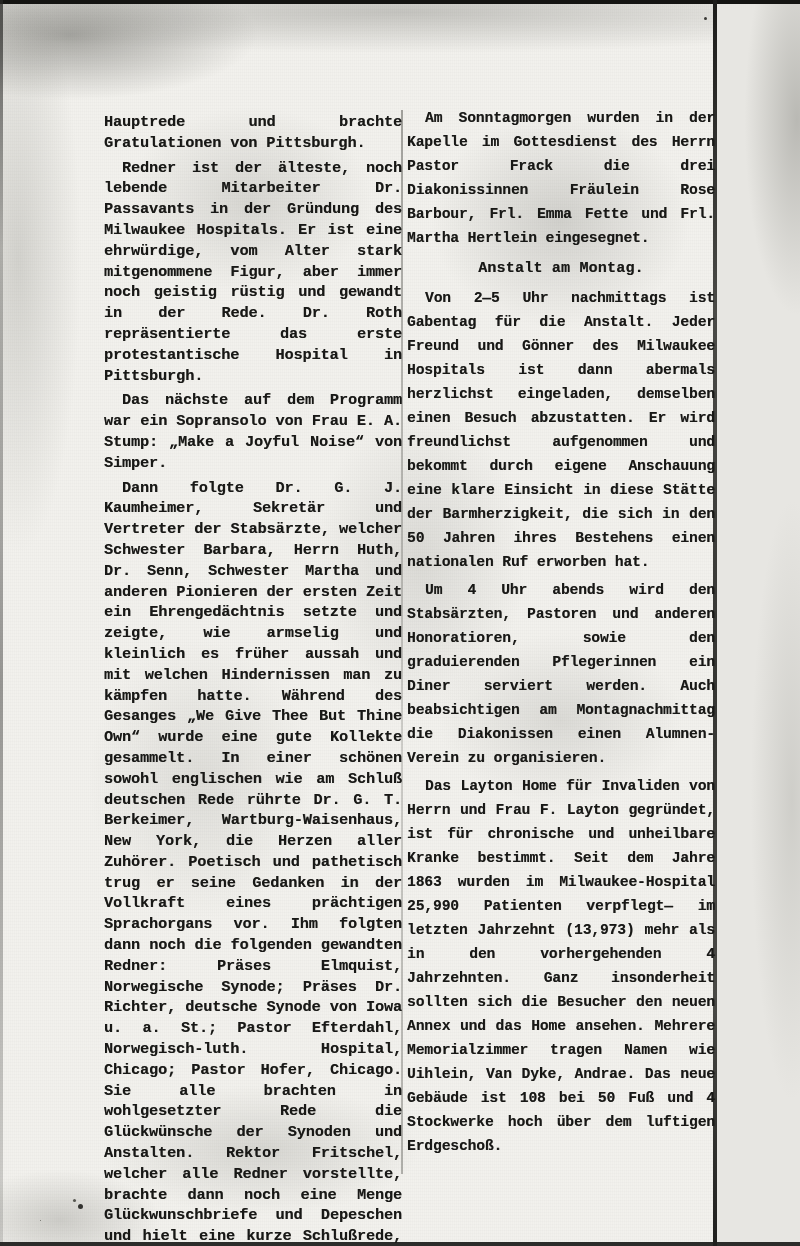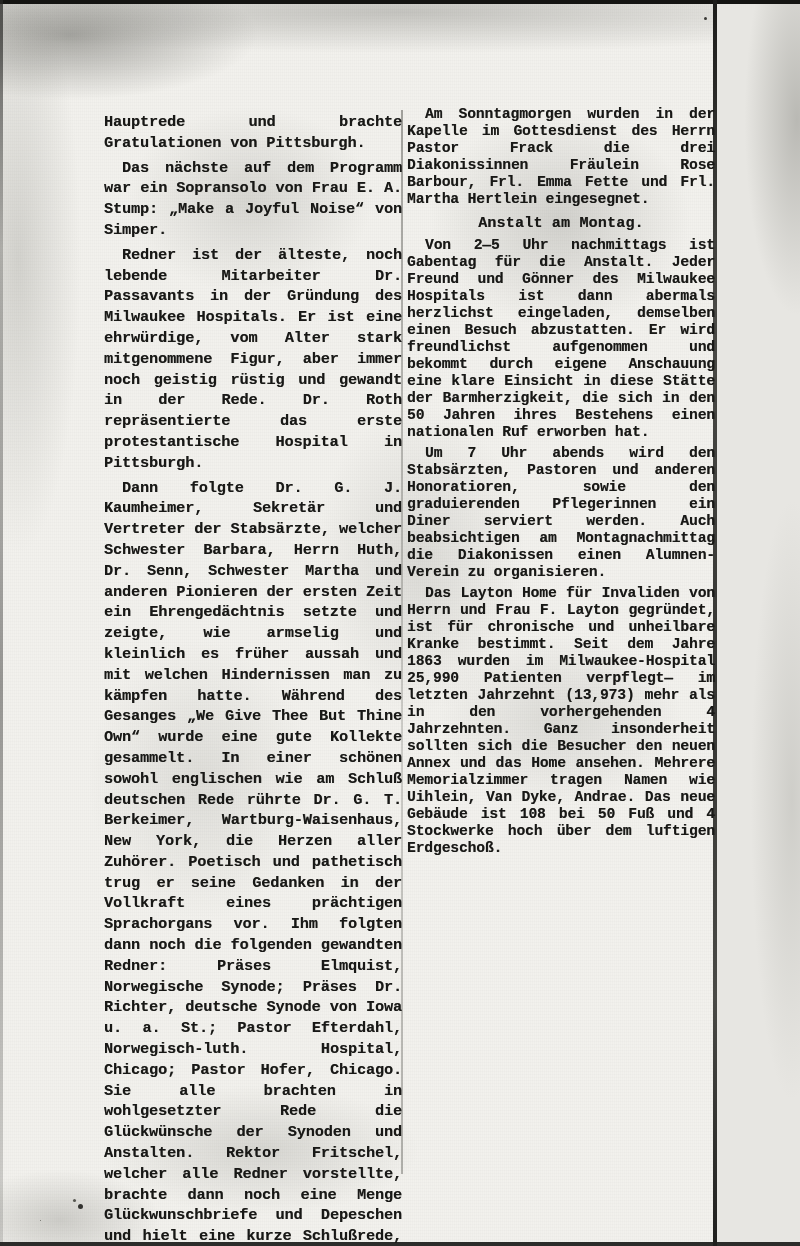--- a/index.html
+++ b/index.html
@@ -53,21 +53,21 @@
   
   .col {
     position:absolute;
     color:#181816;
     font-weight:700;
     text-align:justify;
     letter-spacing:-0.1px;
     text-shadow:0.3px 0.4px 0.5px rgba(25,25,22,0.55);
   }
   .col-left  { left:104px; top:112px; width:298px; font-size:15.2px; line-height:20.8px; }
-  .col-right { left:407px; top:106px; width:308px; font-size:14.6px; line-height:17px; }
+  .col-right { left:407px; top:106px; width:308px; font-size:14.6px; line-height:24px; }
   .col p { margin:0 0 4px 0; text-indent:18px; }
   .col p.flush { text-indent:0; }
   .col h3 {
     margin:7px 0 5px 0;
     font-size:15px;
     text-align:center;
     font-weight:700;
     letter-spacing:0.2px;
   }
 </style>
@@ -81,27 +81,27 @@
   <div class="right-margin"></div>
   <div class="top-line"></div>
   <div class="bottom-line"></div>
   <div class="left-edge"></div>
   <div class="crease"></div>
   <div class="col-rule"></div>
   <div class="specks"></div>
 
   <div class="col col-left">
     <p class="flush">Hauptrede und brachte Gratulationen von Pittsburgh.</p>
+    <p>Redner ist der älteste, noch lebende Mitarbeiter Dr. Passavants in der Gründung des Milwaukee Hospitals. Er ist eine ehrwürdige, vom Alter stark mitgenommene Figur, aber immer noch geistig rüstig und gewandt in der Rede. Dr. Roth repräsentierte das erste protestantische Hospital in Pittsburgh.</p>
     <p>Das nächste auf dem Programm war ein Sopransolo von Frau E. A. Stump: „Make a Joyful Noise“ von Simper.</p>
-    <p>Redner ist der älteste, noch lebende Mitarbeiter Dr. Passavants in der Gründung des Milwaukee Hospitals. Er ist eine ehrwürdige, vom Alter stark mitgenommene Figur, aber immer noch geistig rüstig und gewandt in der Rede. Dr. Roth repräsentierte das erste protestantische Hospital in Pittsburgh.</p>
     <p>Dann folgte Dr. G. J. Kaumheimer, Sekretär und Vertreter der Stabsärzte, welcher Schwester Barbara, Herrn Huth, Dr. Senn, Schwester Martha und anderen Pionieren der ersten Zeit ein Ehrengedächtnis setzte und zeigte, wie armselig und kleinlich es früher aussah und mit welchen Hindernissen man zu kämpfen hatte. Während des Gesanges „We Give Thee But Thine Own“ wurde eine gute Kollekte gesammelt. In einer schönen sowohl englischen wie am Schluß deutschen Rede rührte Dr. G. T. Berkeimer, Wartburg-Waisenhaus, New York, die Herzen aller Zuhörer. Poetisch und pathetisch trug er seine Gedanken in der Vollkraft eines prächtigen Sprachorgans vor. Ihm folgten dann noch die folgenden gewandten Redner: Präses Elmquist, Norwegische Synode; Präses Dr. Richter, deutsche Synode von Iowa u. a. St.; Pastor Efterdahl, Norwegisch-luth. Hospital, Chicago; Pastor Hofer, Chicago. Sie alle brachten in wohlgesetzter Rede die Glückwünsche der Synoden und Anstalten. Rektor Fritschel, welcher alle Redner vorstellte, brachte dann noch eine Menge Glückwunschbriefe und Depeschen und hielt eine kurze Schlußrede, in welcher er für die große Beteiligung dankte und die Feier für Montag ankündigte. Mit „Nun danket all Gott“ und Segen schloß die Feier.</p>
 
   </div>
 
   <div class="col col-right">
     <p>Am Sonntagmorgen wurden in der Kapelle im Gottesdienst des Herrn Pastor Frack die drei Diakonissinnen Fräulein Rose Barbour, Frl. Emma Fette und Frl. Martha Hertlein eingesegnet.</p>
     <h3>Anstalt am Montag.</h3>
     <p>Von 2—5 Uhr nachmittags ist Gabentag für die Anstalt. Jeder Freund und Gönner des Milwaukee Hospitals ist dann abermals herzlichst eingeladen, demselben einen Besuch abzustatten. Er wird freundlichst aufgenommen und bekommt durch eigene Anschauung eine klare Einsicht in diese Stätte der Barmherzigkeit, die sich in den 50 Jahren ihres Bestehens einen nationalen Ruf erworben hat.</p>
-    <p>Um 7 Uhr abends wird den Stabsärzten, Pastoren und anderen Honoratioren, sowie den graduierenden Pflegerinnen ein Diner serviert werden. Auch beabsichtigen am Montagnachmittag die Diakonissen einen Alumnen-Verein zu organisieren.</p>
+    <p>Um 4 Uhr abends wird den Stabsärzten, Pastoren und anderen Honoratioren, sowie den graduierenden Pflegerinnen ein Diner serviert werden. Auch beabsichtigen am Montagnachmittag die Diakonissen einen Alumnen-Verein zu organisieren.</p>
     <p>Das Layton Home für Invaliden von Herrn und Frau F. Layton gegründet, ist für chronische und unheilbare Kranke bestimmt. Seit dem Jahre 1863 wurden im Milwaukee-Hospital 25,990 Patienten verpflegt— im letzten Jahrzehnt (13,973) mehr als in den vorhergehenden 4 Jahrzehnten. Ganz insonderheit sollten sich die Besucher den neuen Annex und das Home ansehen. Mehrere Memorialzimmer tragen Namen wie Uihlein, Van Dyke, Andrae. Das neue Gebäude ist 108 bei 50 Fuß und 4 Stockwerke hoch über dem luftigen Erdgeschoß.</p>
   </div>
 
 </div>
 
 </body></html>

